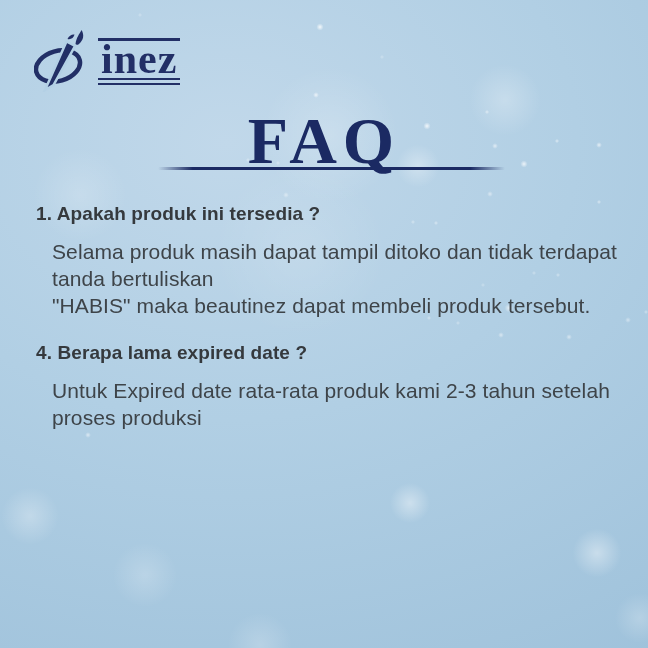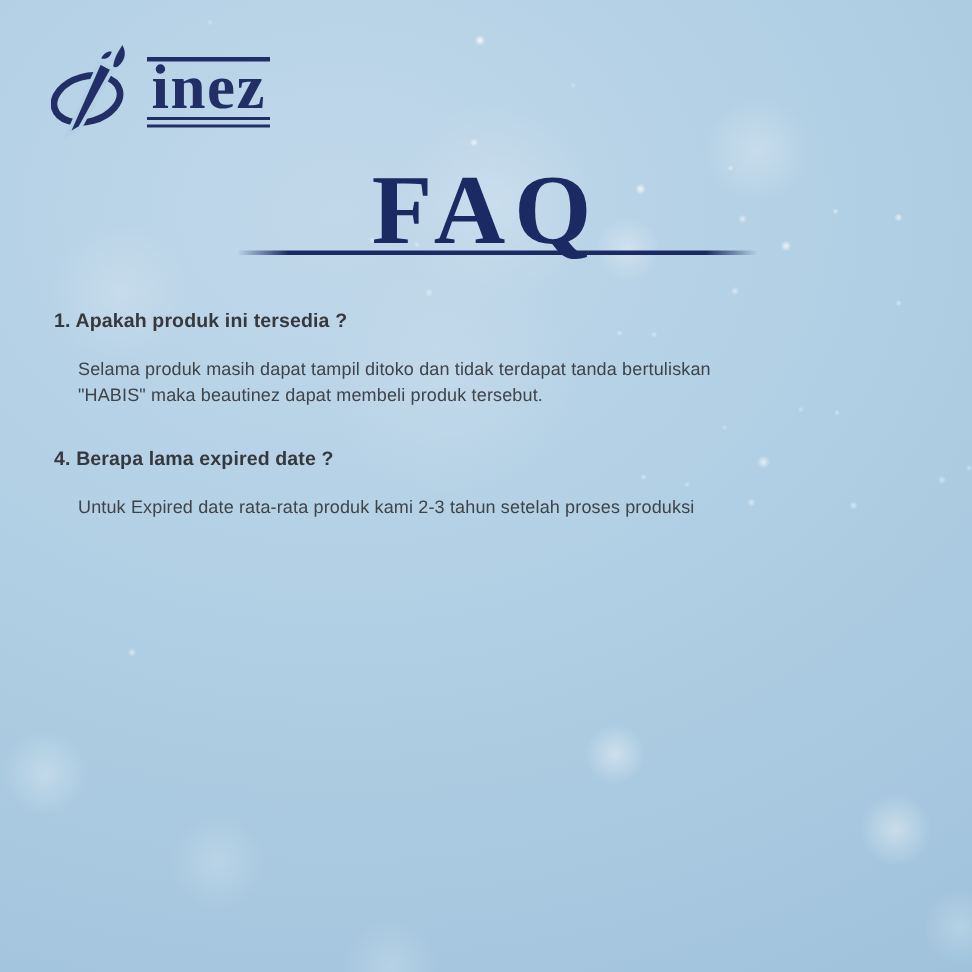--- a/index.html
+++ b/index.html
@@ -77,25 +77,25 @@
     font-size:66px;line-height:70px;letter-spacing:6px;color:#1b2a63;margin-top:16px;
   }
   .title-divider{
     position:absolute;top:167px;left:158px;width:347px;height:3px;border-radius:2px;
     background:linear-gradient(90deg, rgba(27,42,99,0) 0%, #1b2a63 10%, #1b2a63 90%, rgba(27,42,99,0) 100%);
   }
   .content{position:absolute;top:204px;left:36px;right:26px;}
   .qa-item{margin-bottom:24px;}
   .qa-item.last{margin-top:4px;}
   .question{
-    font-size:13px;font-weight:bold;color:#35393d;
+    font-size:19px;font-weight:bold;color:#35393d;
     line-height:20px;margin:0 0 14px 0;letter-spacing:.1px;
   }
   .answer{
-    font-size:12px;color:#3e4449;line-height:17px;
+    font-size:21px;color:#3e4449;line-height:27px;
     margin:0 0 0 16px;white-space:pre-line;letter-spacing:.1px;
   }
 </style>
 </head>
 <body>
 
 <div class="screen">
   <div class="bokeh"></div>
 
   <div class="brand">

